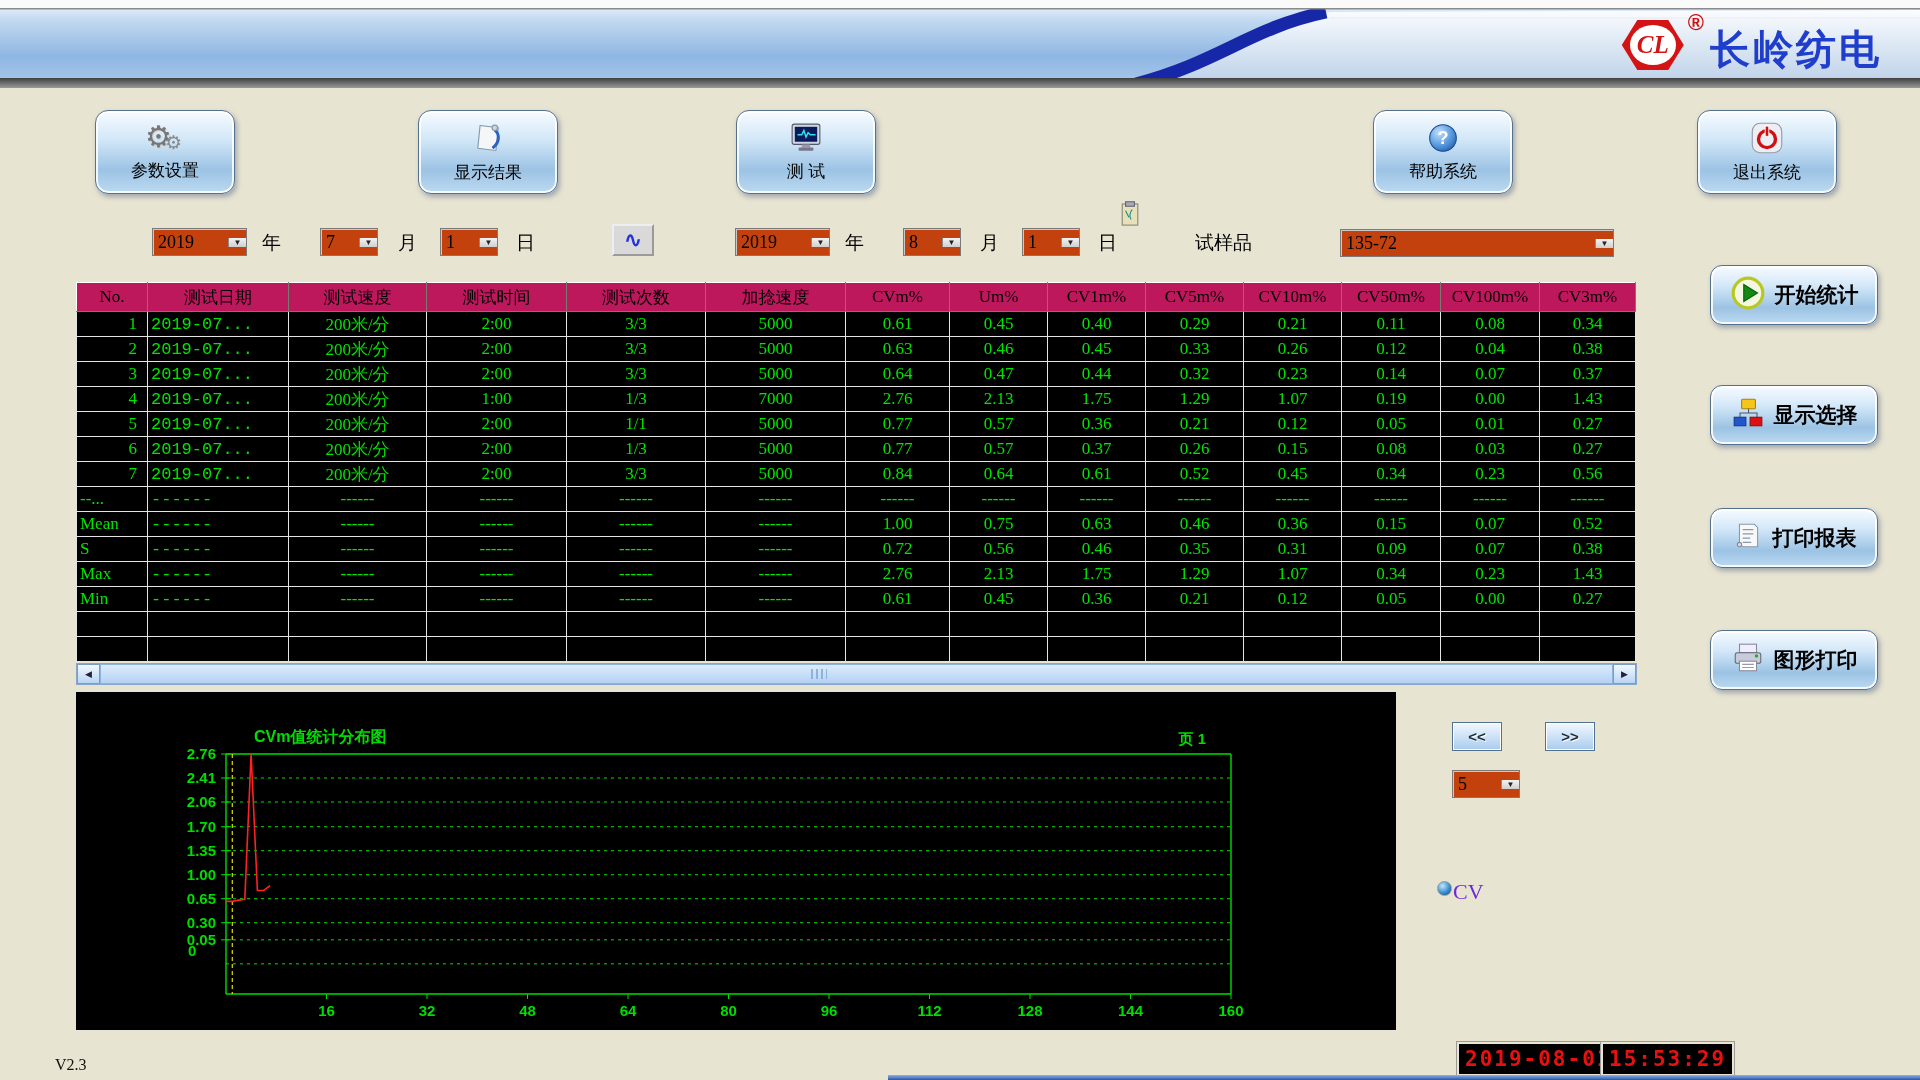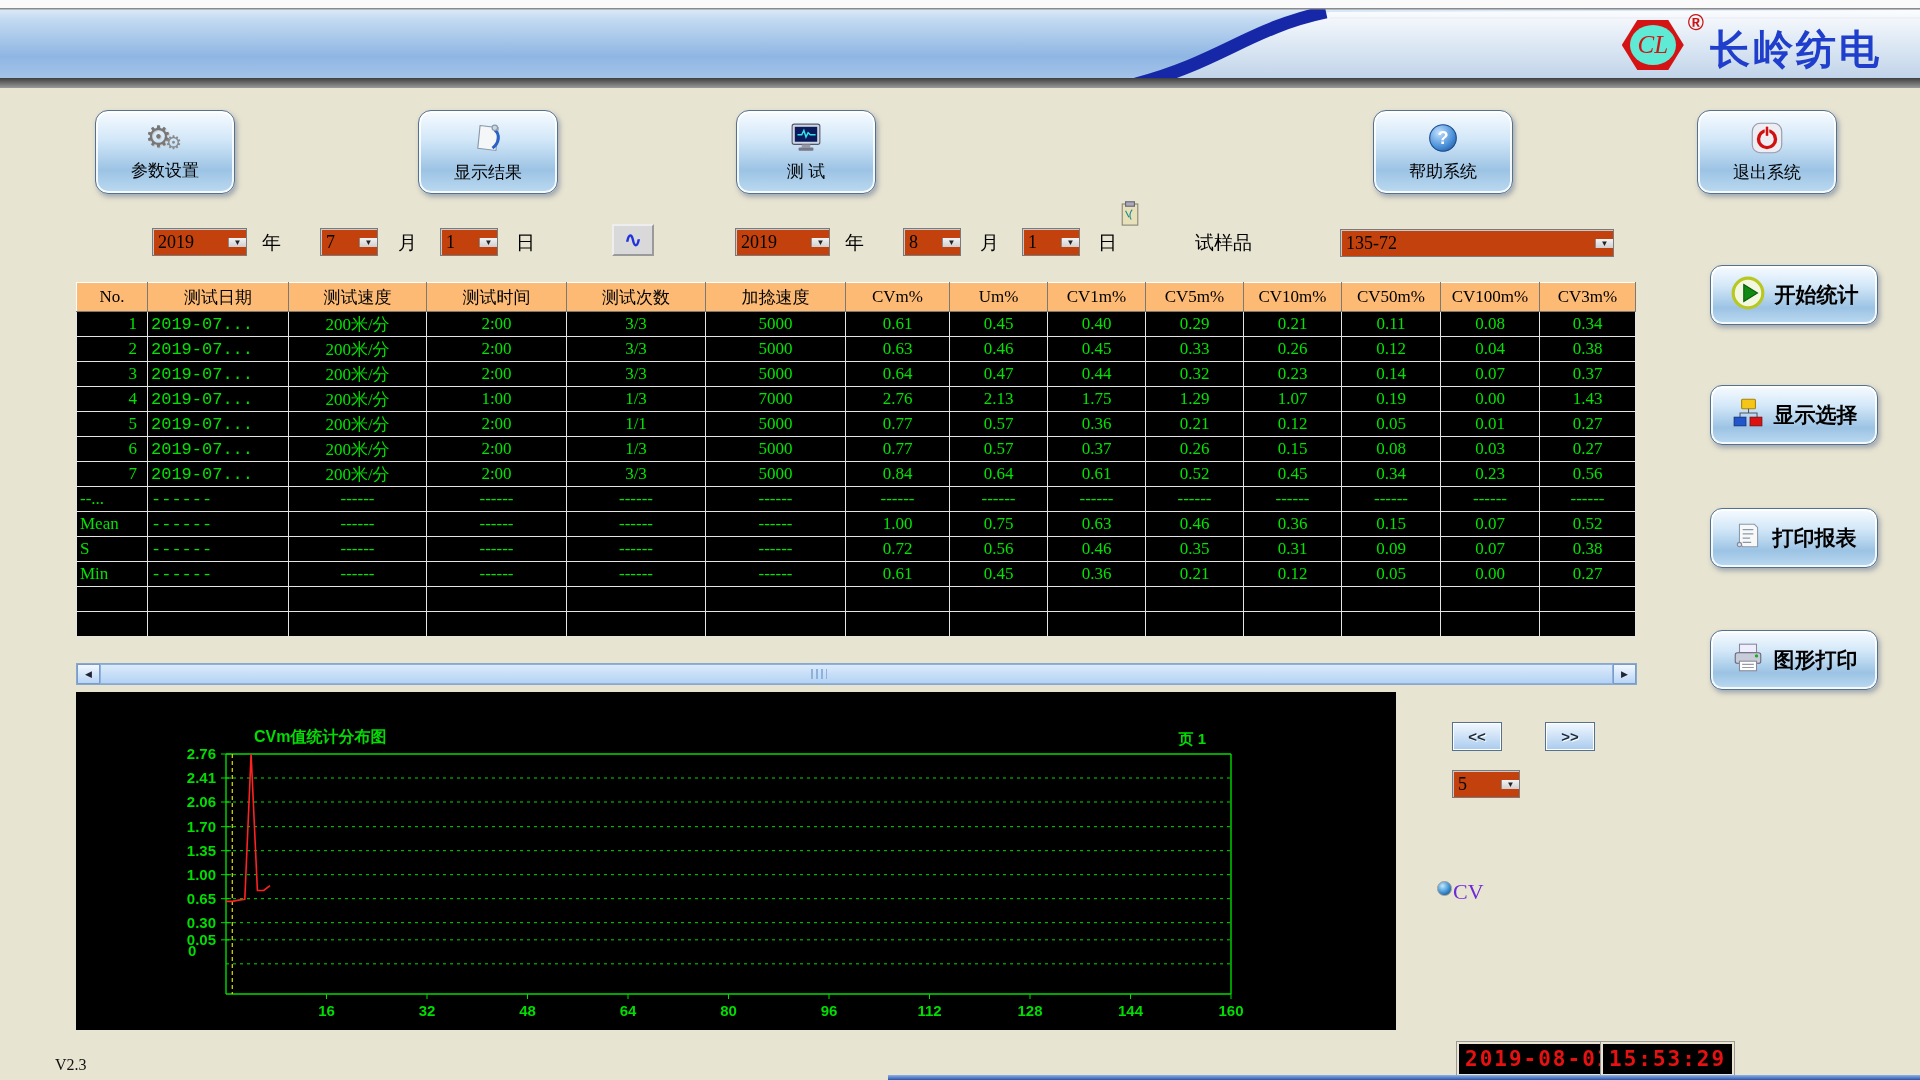--- a/index.html
+++ b/index.html
@@ -8,22 +8,22 @@
 
   
   .titlebar{position:absolute;left:0;top:0;width:1920px;height:78px;}
   .tb-bg{position:absolute;left:0;top:0;}
   .app-title{position:absolute;left:52px;top:16px;font-size:42px;font-weight:bold;color:#0d0d0d;
              text-shadow:2px 2px 0 rgba(255,255,255,.75);letter-spacing:1px;white-space:nowrap;}
   .brand{position:absolute;right:38px;top:14px;display:flex;align-items:flex-start;}
   .logo-badge{width:62px;height:50px;background:#d41414;
               clip-path:polygon(25% 0,75% 0,100% 50%,75% 100%,25% 100%,0 50%);
               display:flex;align-items:center;justify-content:center;margin-top:6px;}
-  .logo-inner{width:46px;height:40px;background:#5eead4;border-radius:50%;color:#d41414;
-              font-weight:normal;font-style:italic;font-size:25px;display:flex;align-items:center;
+  .logo-inner{width:46px;height:40px;background:#ffffff;border-radius:50%;color:#d41414;
+              font-weight:bold;font-style:italic;font-size:25px;display:flex;align-items:center;
               justify-content:center;font-family:"Liberation Serif",serif;}
   .reg{color:#cc1111;font-size:22px;font-weight:bold;margin:-4px 6px 0 4px;}
   .brand-text{font-size:40px;font-weight:bold;color:#1f3ecc;letter-spacing:3px;margin-top:8px;white-space:nowrap;}
   .header-strip{position:absolute;left:0;top:78px;width:1920px;height:10px;
                 background:linear-gradient(#3f3f3f,#9a9a9a);}
 
   
   .tb-btn{position:absolute;top:110px;width:138px;height:82px;border-radius:13px;cursor:pointer;
           background:linear-gradient(180deg,#f7fbff 0%,#d2e7f8 35%,#9cc3e4 72%,#bcdaf1 100%);
           border:1px solid #54718f;box-shadow:inset 0 0 0 2px rgba(255,255,255,.85),2px 3px 5px rgba(90,110,140,.5);
@@ -41,21 +41,21 @@
   .combo .btn{width:17px;background:linear-gradient(#f4f4f4,#cfcfcf);border-left:1px solid #8a8a8a;
               color:#222;font-size:8px;display:flex;align-items:center;justify-content:center;}
   .fl{position:absolute;top:230px;font-size:19px;color:#000;}
   .wave-box{position:absolute;left:612px;top:224px;width:38px;height:28px;background:#d9d9d9;
             border:2px outset #eee;display:flex;align-items:center;justify-content:center;
             color:#2233dd;font-size:21px;font-weight:bold;}
 
   
   .results-table{position:absolute;left:76px;top:282px;}
   table{border-collapse:collapse;table-layout:fixed;width:1559px;background:#000;border:1px solid #6a6a6a;}
-  th{height:26px;background:#fdba74;border:1px solid;border-color:#ffffff #7a7a72 #7a7a72 #ffffff;
+  th{height:26px;background:#be185d;border:1px solid;border-color:#ffffff #7a7a72 #7a7a72 #ffffff;
      font-family:"Liberation Serif",serif;font-size:17px;font-weight:normal;color:#000;
      overflow:hidden;white-space:nowrap;}
   td{height:24px;border:1px solid #e4e4e4;color:#00e400;font-family:"Liberation Serif",serif;
      font-size:17px;text-align:center;overflow:hidden;white-space:nowrap;padding:0;}
   td.c0{text-align:right;padding-right:10px;}
   td.c1{text-align:left;padding-left:3px;font-family:Liberation Mono, monospace;}
   tr.stats-row td.c0{text-align:left;padding-left:3px;padding-right:0;}
 
   
   .hscroll{position:absolute;left:76px;top:663px;width:1559px;height:20px;background:#e6eefb;
@@ -425,20 +425,36 @@
             <td class="c4">------</td>
             <td class="c5">------</td>
             <td class="c6">0.72</td>
             <td class="c7">0.56</td>
             <td class="c8">0.46</td>
             <td class="c9">0.35</td>
             <td class="c10">0.31</td>
             <td class="c11">0.09</td>
             <td class="c12">0.07</td>
             <td class="c13">0.38</td>
+          </tr>
+          <tr class="stats-row">
+            <td class="c0">Max</td>
+            <td class="c1">------</td>
+            <td class="c2">------</td>
+            <td class="c3">------</td>
+            <td class="c4">------</td>
+            <td class="c5">------</td>
+            <td class="c6">2.76</td>
+            <td class="c7">2.13</td>
+            <td class="c8">1.75</td>
+            <td class="c9">1.29</td>
+            <td class="c10">1.07</td>
+            <td class="c11">0.34</td>
+            <td class="c12">0.23</td>
+            <td class="c13">1.43</td>
           </tr>
           <tr class="stats-row">
             <td class="c0">Min</td>
             <td class="c1">------</td>
             <td class="c2">------</td>
             <td class="c3">------</td>
             <td class="c4">------</td>
             <td class="c5">------</td>
             <td class="c6">0.61</td>
             <td class="c7">0.45</td>

